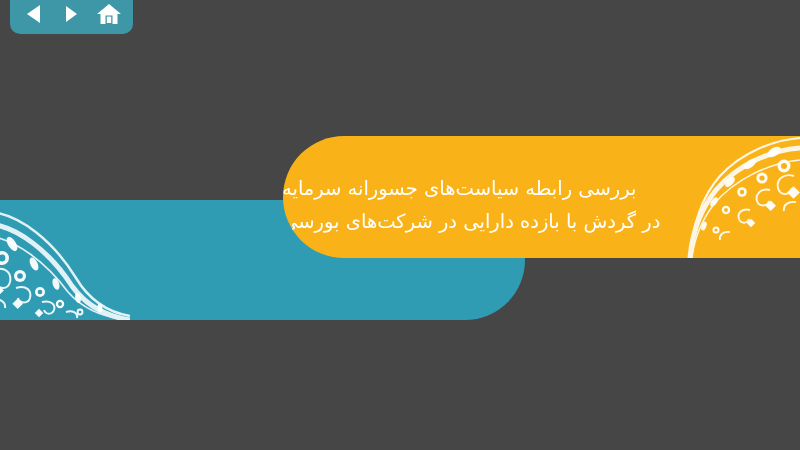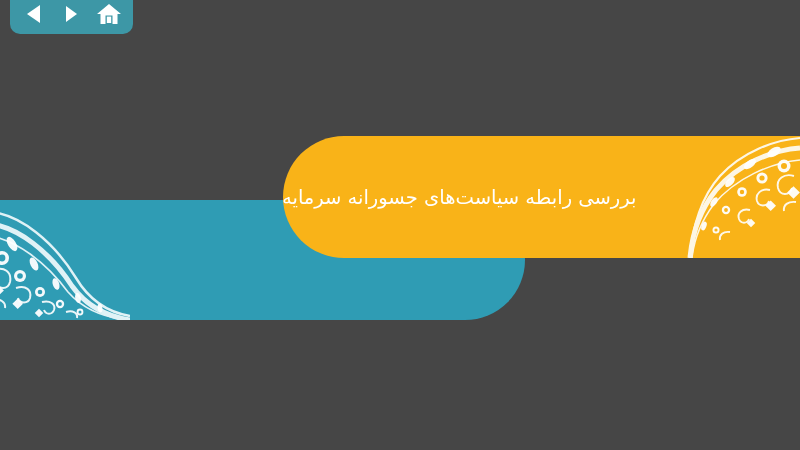--- a/index.html
+++ b/index.html
@@ -60,21 +60,21 @@
     position: absolute;
     right: 0;
     top: 0;
     width: 176px;
     height: 122px;
     pointer-events: none;
   }
   #title-block {
     position: absolute;
     right: 188px;
-    top: 0;
+    top: 8px;
     width: 330px;
     height: 122px;
     display: flex;
     flex-direction: column;
     align-items: flex-end;
     justify-content: center;
     direction: rtl;
     text-align: right;
   }
   .title-line {
@@ -206,16 +206,17 @@
         <path d="M170,40 C160,37 152,43 154,52 C156,60 166,60 168,52"></path>
         <path d="M146,54 C137,52 131,58 133,65 C135,71 143,71 145,65"></path>
         <path d="M126,74 C118,72 113,77 115,83 C117,88 123,88 125,83"></path>
         <path d="M172,66 C164,65 159,69 160,75"></path>
         <path d="M106,96 C99,95 95,99 96,104"></path>
       </g>
     </svg>
 
     <div id="title-block">
       <div class="title-line">بررسی رابطه سیاست‌های جسورانه سرمایه</div>
+      <div class="title-line">در گردش با بازده دارایی در شرکت‌های بورسی</div>
     </div>
   </div>
 
 </div>
 
 </body></html>

